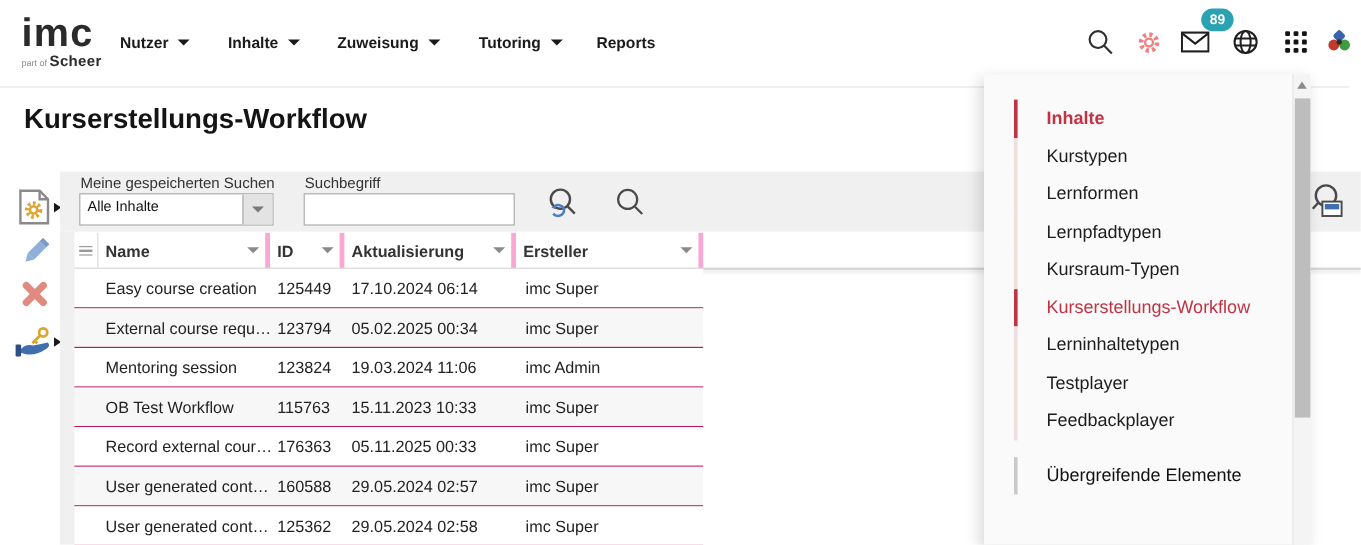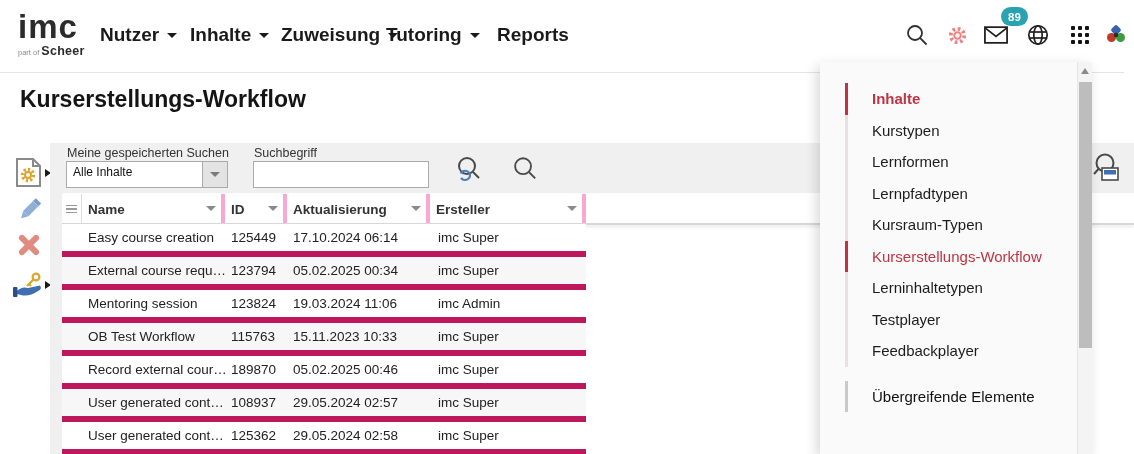--- a/index.html
+++ b/index.html
@@ -6,21 +6,21 @@
   body { margin:0; font-family:"Liberation Sans", sans-serif; background:#fff; }
   #screen { position:relative; width:1134px; height:454px; background:#fff; overflow:hidden; }
 
   
   .header { position:absolute; left:0; top:0; width:1124px; height:73px; background:#fff; border-bottom:1px solid #e4e4e4; }
   .logo { position:absolute; left:18px; top:10px; cursor:pointer; }
   .logo .imc { font-size:33px; font-weight:800; color:#2b2b2b; letter-spacing:1px; line-height:1; }
   .logo .sub { margin-top:1px; font-size:9px; color:#2b2b2b; }
   .logo .sub .pre { font-size:7.5px; color:#8a8a8a; margin-right:2px; }
   .logo .sub .brand { font-size:12.5px; font-weight:800; letter-spacing:0.3px; }
-  .nav-item { position:absolute; top:22px; height:26px; display:flex; align-items:center; font-size:19px; font-weight:700; color:#1a1a1a; cursor:pointer; white-space:nowrap; }
+  .nav-item { position:absolute; top:22px; height:26px; display:flex; align-items:center; font-size:13px; font-weight:700; color:#1a1a1a; cursor:pointer; white-space:nowrap; }
   .caret { display:inline-block; width:0; height:0; margin-left:8px; border-left:5px solid transparent; border-right:5px solid transparent; border-top:5px solid #1a1a1a; }
   .hicon { position:absolute; top:23px; width:24px; height:24px; display:flex; align-items:center; justify-content:center; cursor:pointer; }
   .badge { position:absolute; left:1001px; top:7px; min-width:27px; height:19px; padding:0 6px; background:#2aa2b2; border-radius:10px; color:#fff; font-size:11.5px; font-weight:700; display:flex; align-items:center; justify-content:center; z-index:5; }
   .grid-icon { display:grid; grid-template-columns:repeat(3,4px); grid-template-rows:repeat(3,4px); gap:3px; }
   .grid-icon span { background:#141414; border-radius:1px; }
 
   
   .page-title { position:absolute; left:20px; top:86px; font-size:23px; font-weight:800; color:#141414; }
 
   
@@ -40,21 +40,21 @@
   .fsearchbtn { position:absolute; top:12px; width:30px; height:30px; cursor:pointer; }
 
   
   .thead { position:absolute; left:62px; top:194px; width:524px; height:30px; background:#fff; display:flex; font-size:13.5px; font-weight:700; color:#333; }
   .thead-line { position:absolute; left:62px; top:223px; width:1072px; height:2px; background:#d7d7d7; box-shadow:0 2px 3px rgba(0,0,0,0.10); }
   .th { position:relative; height:30px; display:flex; align-items:center; border-right:4px solid #f9a8d4; padding-left:6px; cursor:pointer; }
   .th .coltri { position:absolute; right:5px; top:12px; width:0; height:0; border-left:5px solid transparent; border-right:5px solid transparent; border-top:5px solid #8a8a8a; cursor:pointer; }
   .th-handle { width:20px; display:flex; flex-direction:column; justify-content:center; align-items:center; gap:2px; border-right:1px solid #dcdcdc; cursor:pointer; }
   .th-handle i { display:block; width:11px; height:1.5px; background:#9a9a9a; }
   .tbody { position:absolute; left:62px; top:224px; width:524px; }
-  .trow { display:flex; height:33px; background:#fff; border-bottom:6px solid #be185d; font-size:13.5px; color:#222; cursor:pointer; }
+  .trow { display:flex; height:33px; background:#fff; border-bottom:1px solid #be185d; font-size:13.5px; color:#222; cursor:pointer; }
   .trow.alt { background:#f7f7f7; }
   .trow .c { display:flex; align-items:center; white-space:nowrap; overflow:hidden; }
   .c0 { width:20px; } .c1 { width:143px; padding-left:6px; } .c2 { width:62px; padding-left:6px; } .c3 { width:143px; padding-left:6px; } .c4 { width:156px; padding-left:8px; }
 
   
   .panel { position:absolute; left:820px; top:62px; width:272px; height:392px; background:#fbfafa; box-shadow:-3px 4px 12px rgba(0,0,0,0.16); z-index:20; }
   .menu-list { position:absolute; left:0; top:21px; right:15px; }
   .menu-item { position:relative; height:31.5px; display:flex; align-items:center; padding-left:52px; font-size:15px; color:#1d1d1d; cursor:pointer; white-space:nowrap; }
   .menu-item .accent { position:absolute; left:25px; top:0; bottom:0; width:3px; background:#ecdfdf; }
   .menu-item.section { font-weight:700; color:#bf3342; }
@@ -83,21 +83,21 @@
         <span class="caret"></span>
       </div>
     <div class="nav-item" style="left:190px;">
         <span>Inhalte</span>
         <span class="caret"></span>
       </div>
     <div class="nav-item" style="left:281px;">
         <span>Zuweisung</span>
         <span class="caret"></span>
       </div>
-    <div class="nav-item" style="left:386px;">
+    <div class="nav-item" style="left:399px;">
         <span>Tutoring</span>
         <span class="caret"></span>
       </div>
     <div class="nav-item" style="left:497px;">
         <span>Reports</span>
       </div>
 
     <div class="hicon" style="left:905px;">
       <svg width="24" height="24" viewBox="0 0 24 24">
           <circle cx="10" cy="10" r="7" fill="none" stroke="#2f2f2f" stroke-width="1.8"></circle>
@@ -268,28 +268,28 @@
       <div class="trow alt">
       <span class="c c0"></span>
       <span class="c c1">OB Test Workflow</span>
       <span class="c c2">115763</span>
       <span class="c c3">15.11.2023 10:33</span>
       <span class="c c4">imc Super</span>
     </div>
       <div class="trow">
       <span class="c c0"></span>
       <span class="c c1">Record external cour…</span>
-      <span class="c c2">189870</span>
-      <span class="c c3">05.02.2025 00:46</span>
+      <span class="c c2">176363</span>
+      <span class="c c3">05.11.2025 00:33</span>
       <span class="c c4">imc Super</span>
     </div>
       <div class="trow alt">
       <span class="c c0"></span>
       <span class="c c1">User generated cont…</span>
-      <span class="c c2">108937</span>
+      <span class="c c2">160588</span>
       <span class="c c3">29.05.2024 02:57</span>
       <span class="c c4">imc Super</span>
     </div>
       <div class="trow">
       <span class="c c0"></span>
       <span class="c c1">User generated cont…</span>
       <span class="c c2">125362</span>
       <span class="c c3">29.05.2024 02:58</span>
       <span class="c c4">imc Super</span>
     </div>

